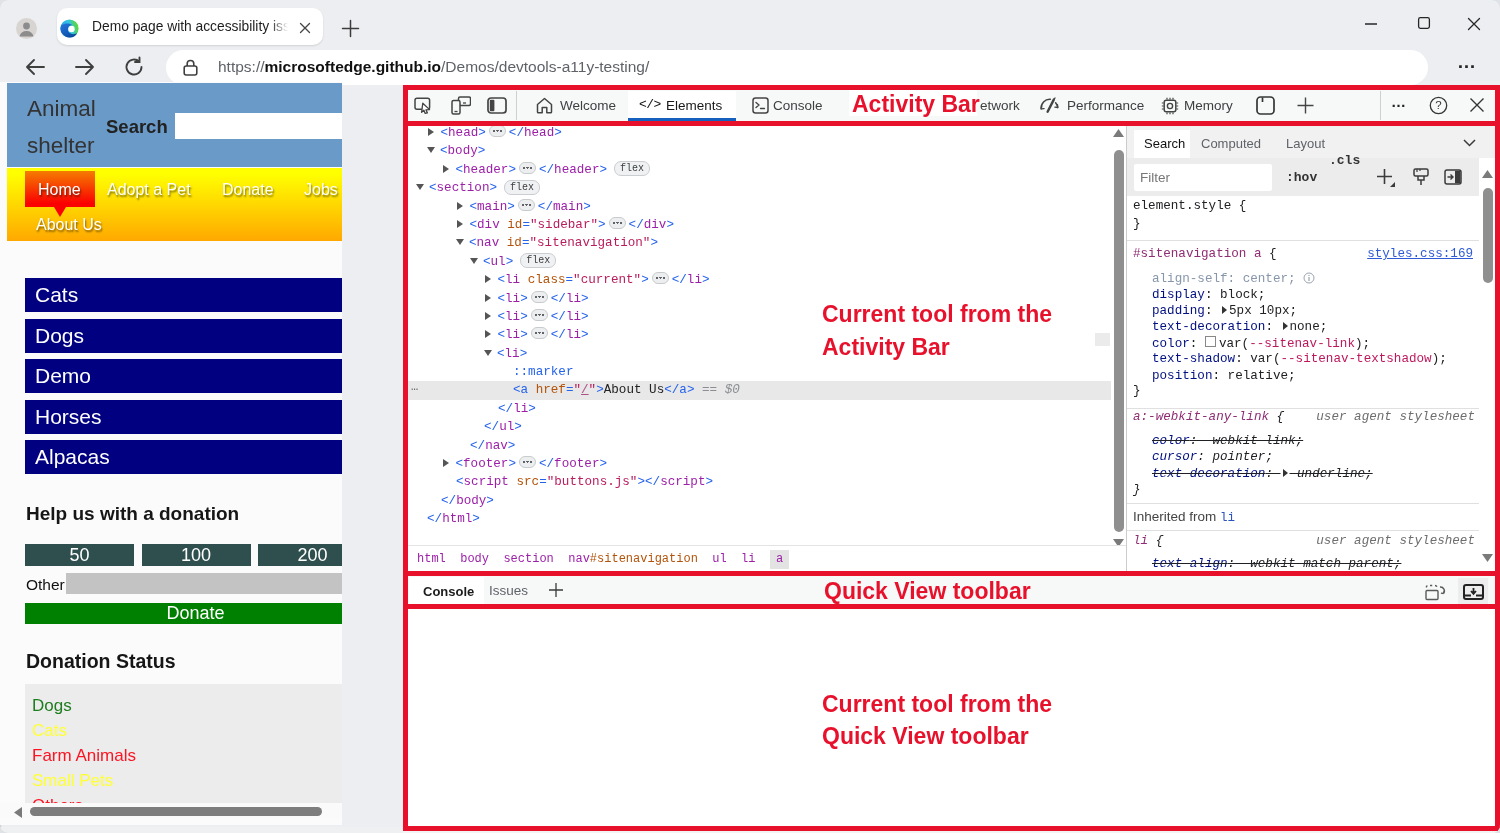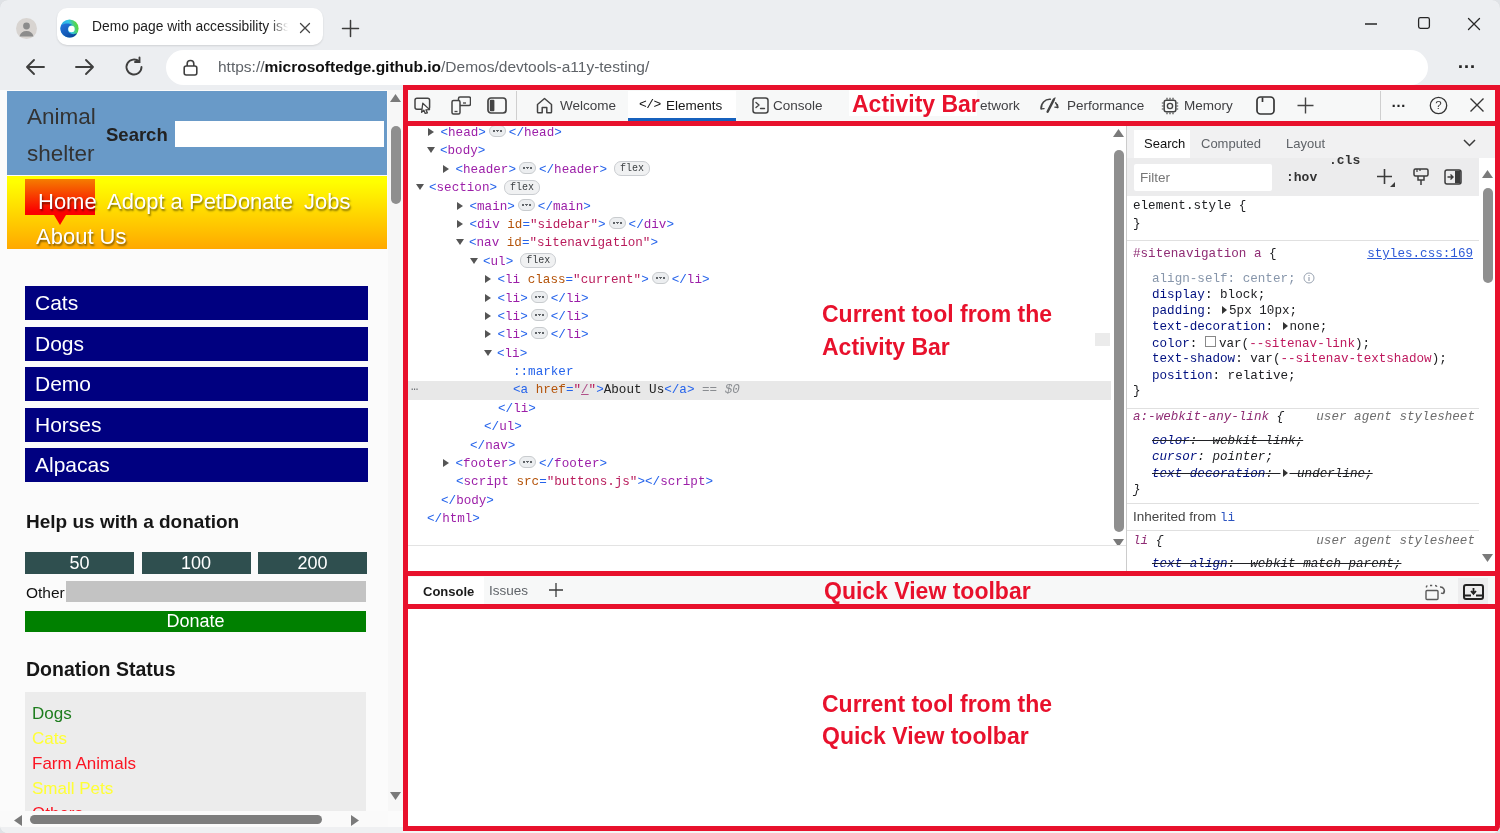--- a/index.html
+++ b/index.html
@@ -1,21 +1,21 @@
 <!DOCTYPE html>
 <html><head>
 <meta charset="utf-8">
 <style>
   html,body{margin:0;padding:0;}
   body{width:1500px;height:833px;background:#dfe2e6;font-family:"Liberation Sans",sans-serif;overflow:hidden;}
   .abs{position:absolute;}
   #win{position:absolute;left:0;top:0;width:1500px;height:833px;background:#eceef1;border-radius:8px;overflow:hidden;box-shadow:inset 0 0 0 1px rgba(60,64,72,0.18);}
   .red{background:#e8112c;}
   .mono{font-family:"Liberation Mono",monospace;}
-  .nav-t{font-size:22px;color:#fff;text-shadow:1px 2px 2px rgba(0,0,0,0.5);}
+  .nav-t{font-size:16px;color:#fff;text-shadow:1px 2px 2px rgba(0,0,0,0.5);}
   .navy{left:25px;width:343px;height:34px;background:#000080;color:#fff;font-size:21px;line-height:34px;padding-left:10px;box-sizing:border-box;}
   .slate{top:462px;width:109px;height:22px;background:#2f4f4f;color:#fff;font-size:18px;text-align:center;line-height:22px;}
   .dl{left:32px;font-size:17px;}
   .tbt{font-size:13.5px;color:#3f3f42;}
   .ann{color:#e8112c;font-weight:700;}
   .ic{opacity:0.95;}
   .r{position:relative;height:18.4px;white-space:pre;overflow:visible;}
   .hl{background:#e8e8e8;}
   .br{color:#2563eb;}
   .tg{color:#9c1fa8;}
@@ -100,21 +100,21 @@
       </svg>
     <div class="abs" style="left:166px;top:50px;width:1262px;height:35px;background:#fff;border-radius:17.5px;"></div>
     <svg class="abs" style="left:182px;top:58px;" width="17" height="19" viewBox="0 0 17 19">
         <rect x="2.2" y="8" width="12.6" height="9" rx="2" fill="none" stroke="#3f3f3f" stroke-width="1.6"></rect>
         <path d="M5.2 8 V5.8 a3.3 3.3 0 0 1 6.6 0 V8" fill="none" stroke="#3f3f3f" stroke-width="1.6"></path>
       </svg>
     <div class="abs" style="left:218px;top:58px;font-size:15.5px;color:#5f6368;white-space:nowrap;">https://<span style="color:#111;font-weight:700;">microsoftedge.github.io</span>/Demos/devtools-a11y-testing/</div>
     <div class="abs" style="left:1457px;top:51px;font-size:19px;color:#262626;letter-spacing:1.5px;font-weight:700;">…</div>
   </div>
 
-  <div id="page" class="abs" style="left:0;top:90px;width:403px;height:743px;background:#fbfbfb;overflow:hidden;">
+  <div id="page" class="abs" style="left:0;top:82px;width:342px;height:743px;background:#fbfbfb;overflow:hidden;">
 
     <div class="abs" style="left:7px;top:1px;width:380px;height:84px;background:#699ac8;"></div>
     <div class="abs" style="left:27px;top:8px;width:85px;font-size:22.5px;line-height:37px;color:#333;">Animal shelter</div>
     <div class="abs" style="left:106px;top:34px;font-size:18.5px;font-weight:700;color:#222;">Search</div>
     <div class="abs" style="left:175px;top:31px;width:209px;height:26px;background:#fff;"></div>
 
     <div class="abs" style="left:7px;top:86px;width:380px;height:73px;background:linear-gradient(180deg,#ffff00 8%,#ffc000 75%,#ffa800 100%);"></div>
     <div class="abs" style="left:25px;top:89px;width:70px;height:36px;background:linear-gradient(180deg,#f57d00,#fb0000 90%);"></div>
     <svg class="abs" style="left:54px;top:125px;" width="12" height="10" viewBox="0 0 12 10">
         <path d="M0 0 H12 L6 10 Z" fill="#fb0000"></path>
@@ -261,20 +261,21 @@
         <path d="M0 8 L5.5 0 L11 8 Z" fill="#7a7a7a"></path>
       </svg>
     <div class="abs" style="left:710.5px;top:60px;width:10px;height:382px;background:#8f8f8f;border-radius:5px;"></div>
     <svg class="abs" style="left:710px;top:449px;" width="11" height="8" viewBox="0 0 11 8">
         <path d="M0 0 L11 0 L5.5 8 Z" fill="#7a7a7a"></path>
       </svg>
 
     <div class="abs" style="left:723px;top:36px;width:1px;height:445px;background:#ccc;"></div>
 
     <div class="abs" style="left:5px;top:455px;width:718px;height:26px;background:#fff;border-top:1px solid #e3e3e3;"></div>
+    <div class="abs mono" style="left:14px;top:462px;font-size:12px;color:#9c1fa8;">html&nbsp;&nbsp;body&nbsp;&nbsp;section&nbsp;&nbsp;nav<span style="color:#b45309">#sitenavigation</span>&nbsp;&nbsp;ul&nbsp;&nbsp;li&nbsp;&nbsp;<span style="background:#e3e3e3;padding:2px 6px 3px;">a</span></div>
 
     <div class="abs ann" style="left:419px;top:208px;font-size:23px;line-height:33px;">Current tool from the<br>Activity Bar</div>
 
     <div id="sp" class="abs" style="left:724px;top:36px;width:368px;height:445px;background:#fff;overflow:hidden;">
       <div class="abs" style="left:0;top:0;width:368px;height:32px;background:#f1f1f2;"></div>
       <div class="abs" style="left:7px;top:4px;width:56px;height:28px;background:#fff;"></div>
       <div class="abs" style="left:17px;top:10px;font-size:13px;color:#111;">Search</div>
       <div class="abs" style="left:74px;top:10px;font-size:13px;color:#5f6368;">Computed</div>
       <div class="abs" style="left:159px;top:10px;font-size:13px;color:#5f6368;">Layout</div>
       <svg class="abs" style="left:336px;top:13px;" width="13" height="8" viewBox="0 0 13 8">

